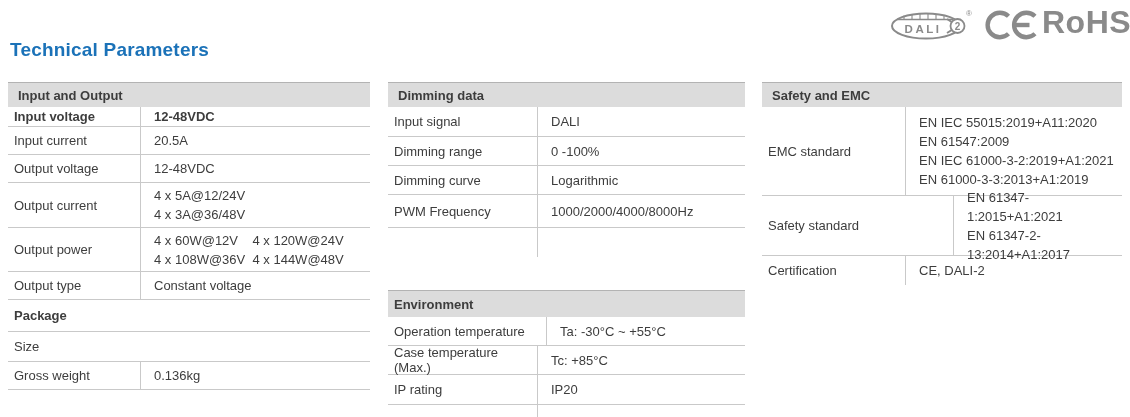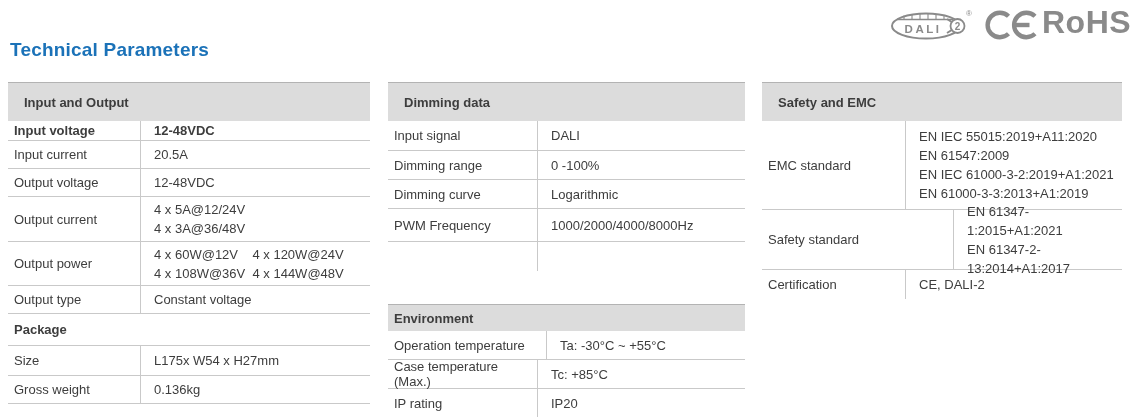--- a/index.html
+++ b/index.html
@@ -16,22 +16,22 @@
   .page{position:relative;width:1130px;height:417px;background:#fff;overflow:hidden;}
 
   .title{position:absolute;left:10px;top:39px;font-size:19px;font-weight:bold;color:var(--blue);letter-spacing:.2px;}
 
   .logos{position:absolute;left:885px;top:4px;height:44px;}
   .dali-logo{position:absolute;left:5px;top:2px;}
   .ce-logo{position:absolute;left:99px;top:4px;}
   .rohs{position:absolute;left:157px;top:1px;font-size:32px;line-height:34px;font-weight:bold;color:var(--logogray);letter-spacing:.5px;}
 
   .tbl{position:absolute;background:#fff;}
-  .thead{height:39px;background:var(--hdrbg);border-top:1px solid var(--hdrtop);
-         font-size:13px;font-weight:bold;display:flex;align-items:center;padding-left:16px;}
+  .thead{height:25px;background:var(--hdrbg);border-top:1px solid var(--hdrtop);
+         font-size:13px;font-weight:bold;display:flex;align-items:center;padding-left:10px;}
   .row{display:flex;border-bottom:1px solid var(--line);font-size:13px;}
   .row.nob{border-bottom:none;}
   .row .label{flex:0 0 auto;display:flex;align-items:center;padding-left:6px;}
   .row .value{flex:1 1 auto;border-left:1px solid var(--line);display:flex;flex-direction:column;justify-content:center;padding-left:13px;}
   .row .value .vline{line-height:19px;white-space:pre-wrap;}
   .row.subheader{font-weight:bold;align-items:center;padding-left:6px;}
   .row.section{background:var(--hdrbg);border-top:1px solid var(--hdrtop);border-bottom:none;
                font-weight:bold;align-items:center;padding-left:6px;}
   .row.spacer .label,.row.spacer .value{min-height:100%;}
 </style>
@@ -106,23 +106,20 @@
         </div>
         <div class="row data" style="height: 28px;">
           <div class="label" style="width: 132px;">Output type</div>
           <div class="value">
             <div class="vline">Constant voltage</div>
           </div>
         </div>
         <div class="row subheader" style="height: 32px;">Package</div>
         <div class="row data" style="height: 30px;">
           <div class="label" style="width: 132px;">Size</div>
-          <div class="value">
-            <div class="vline">L175x W54 x H27mm</div>
-          </div>
         </div>
         <div class="row data" style="height: 28px;">
           <div class="label" style="width: 132px;">Gross weight</div>
           <div class="value">
             <div class="vline">0.136kg</div>
           </div>
         </div>
       </div>
   </section>
 

